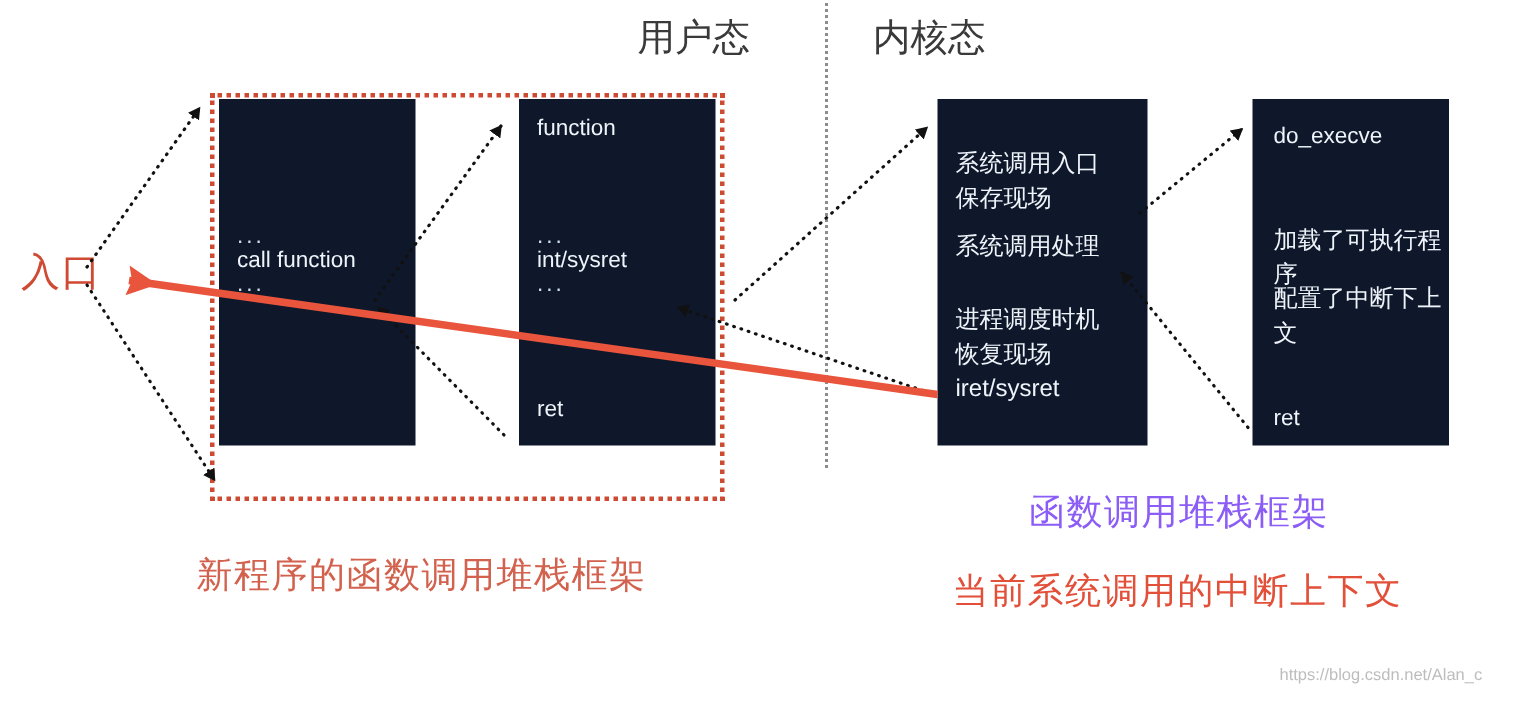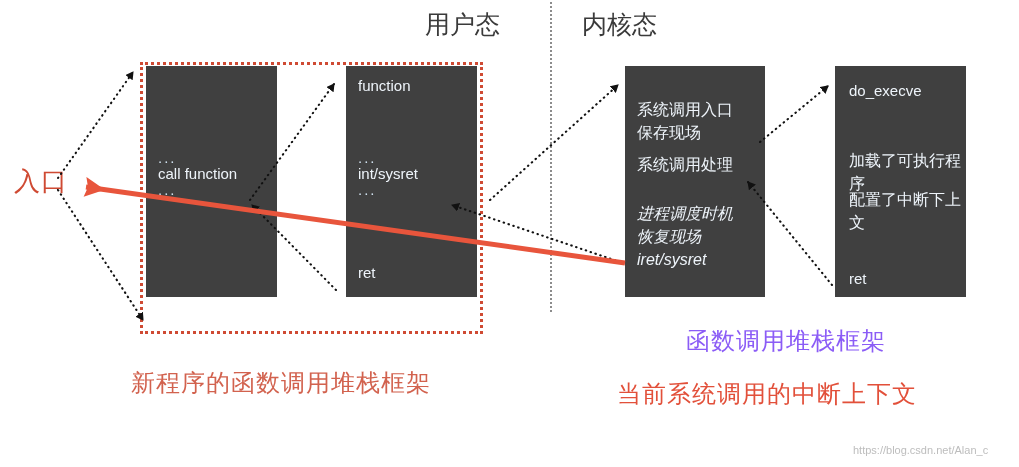--- a/index.html
+++ b/index.html
@@ -10,42 +10,42 @@
     overflow:hidden;
   }
   #stage{position:relative;width:1019px;height:467px;}
 
   
   #vec{position:absolute;left:0;top:0;width:1019px;height:467px;pointer-events:none;}
 
   
   .sbox{
     position:absolute;
-    background:#404040;
+    background:#0f172a;
     color:#eef4fa;
     box-sizing:border-box;
     padding:10px 12px 0 12px;
     font-size:15px;
     line-height:1.05;
   }
   .sbox .ln{white-space:nowrap;}
   .sbox .dots{letter-spacing:2px;font-size:15px;color:#cfe0ee;}
   .sbox.cjk{font-size:16px;line-height:1.45;padding-top:14px;}
   .sbox .sp{display:block;}
 
   #box1{left:146px;top:66px;width:131px;height:231px;}
   #box1 .mid{position:absolute;left:12px;top:84px;}
   #box2{left:346px;top:66px;width:131px;height:231px;}
   #box2 .top{position:absolute;left:12px;top:12px;}
   #box2 .mid{position:absolute;left:12px;top:84px;}
   #box2 .bot{position:absolute;left:12px;top:199px;}
   #box3{left:625px;top:66px;width:140px;height:231px;}
   #box3 .g1{position:absolute;left:12px;top:12px;margin-top:20px;}
   #box3 .g2{position:absolute;left:12px;top:87px;}
-  #box3 .g3{position:absolute;left:12px;top:136px;font-style:italic;}
+  #box3 .g3{position:absolute;left:12px;top:136px;}
   #box4{left:835px;top:66px;width:131px;height:231px;}
   #box4 .g1{position:absolute;left:14px;top:14px;font-size:15px;}
   #box4 .g2{position:absolute;left:14px;top:83px;}
   #box4 .g3{position:absolute;left:14px;top:122px;}
   #box4 .g4{position:absolute;left:14px;top:202px;font-size:15px;}
 
   
   #redframe{
     position:absolute;left:140px;top:62px;width:343px;height:272px;
     border:3px dotted #cf4a33;
@@ -58,21 +58,21 @@
     border-left:2px dotted #8c8c8c;
   }
 
   
   .lab{position:absolute;white-space:nowrap;}
   #lab-user{left:425px;top:8px;font-size:25px;color:#3a3a3a;}
   #lab-kern{left:582px;top:8px;font-size:25px;color:#3a3a3a;}
   #lab-entry{left:14px;top:164px;font-size:26px;color:#cf4a33;letter-spacing:1px;}
   #lab-newframe{left:131px;top:351px;font-size:24px;color:#d2624e;letter-spacing:1px;margin-top:16px;}
   #lab-callframe{left:686px;top:325px;font-size:24px;color:#8b5cf6;letter-spacing:1px;}
-  #lab-ctx{left:617px;top:378px;font-size:24px;color:#e2503a;letter-spacing:1px;}
+  #lab-ctx{left:635px;top:378px;font-size:24px;color:#e2503a;letter-spacing:1px;}
   #lab-kstack{left:787px;top:414px;font-size:24px;color:#e2503a;letter-spacing:1px;}
   #watermark{left:853px;top:444px;font-size:11px;color:#bdbdbd;}
 </style>
 </head>
 <body>
 
 <div id="stage">
 
   <div class="lab" id="lab-user">用户态</div>
   <div class="lab" id="lab-kern">内核态</div>

